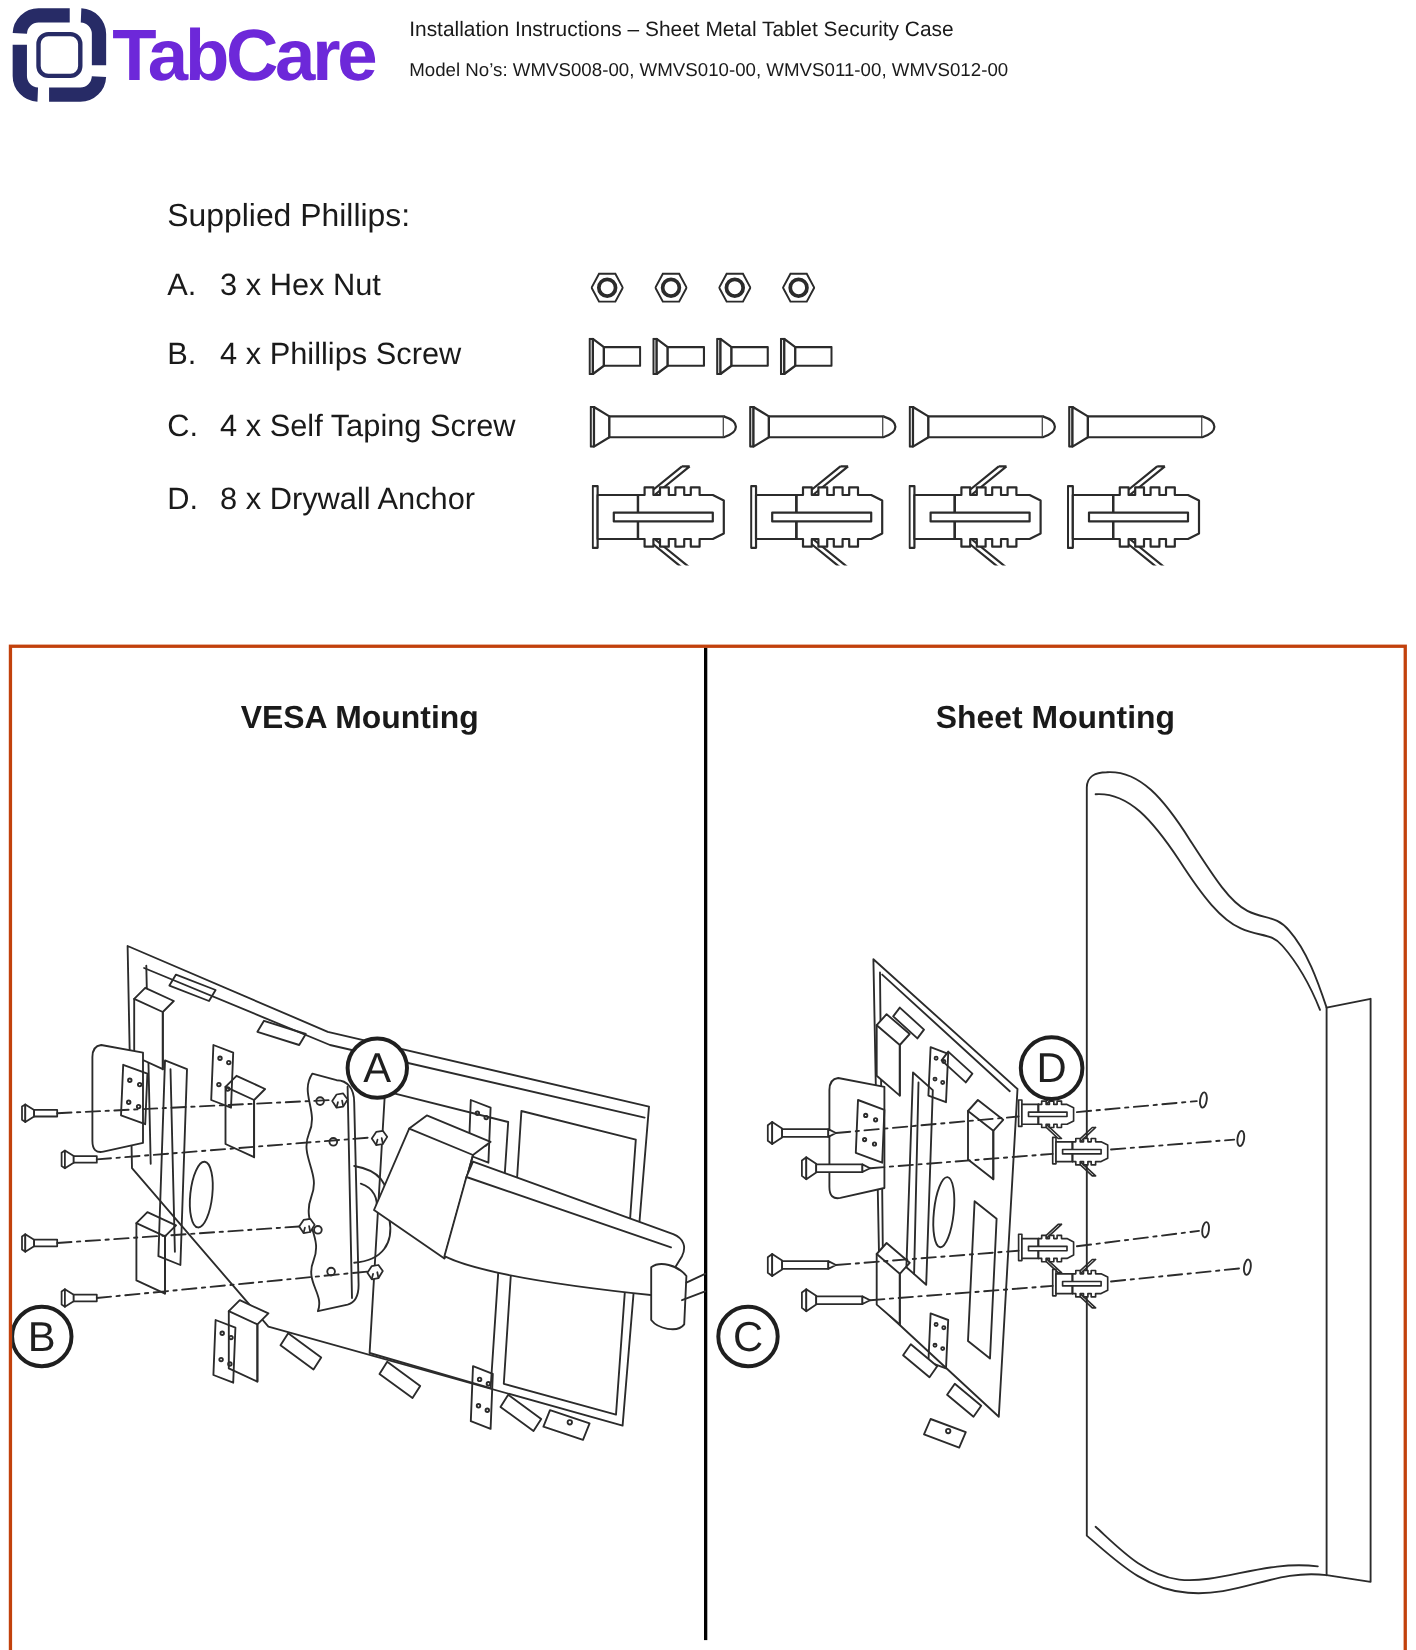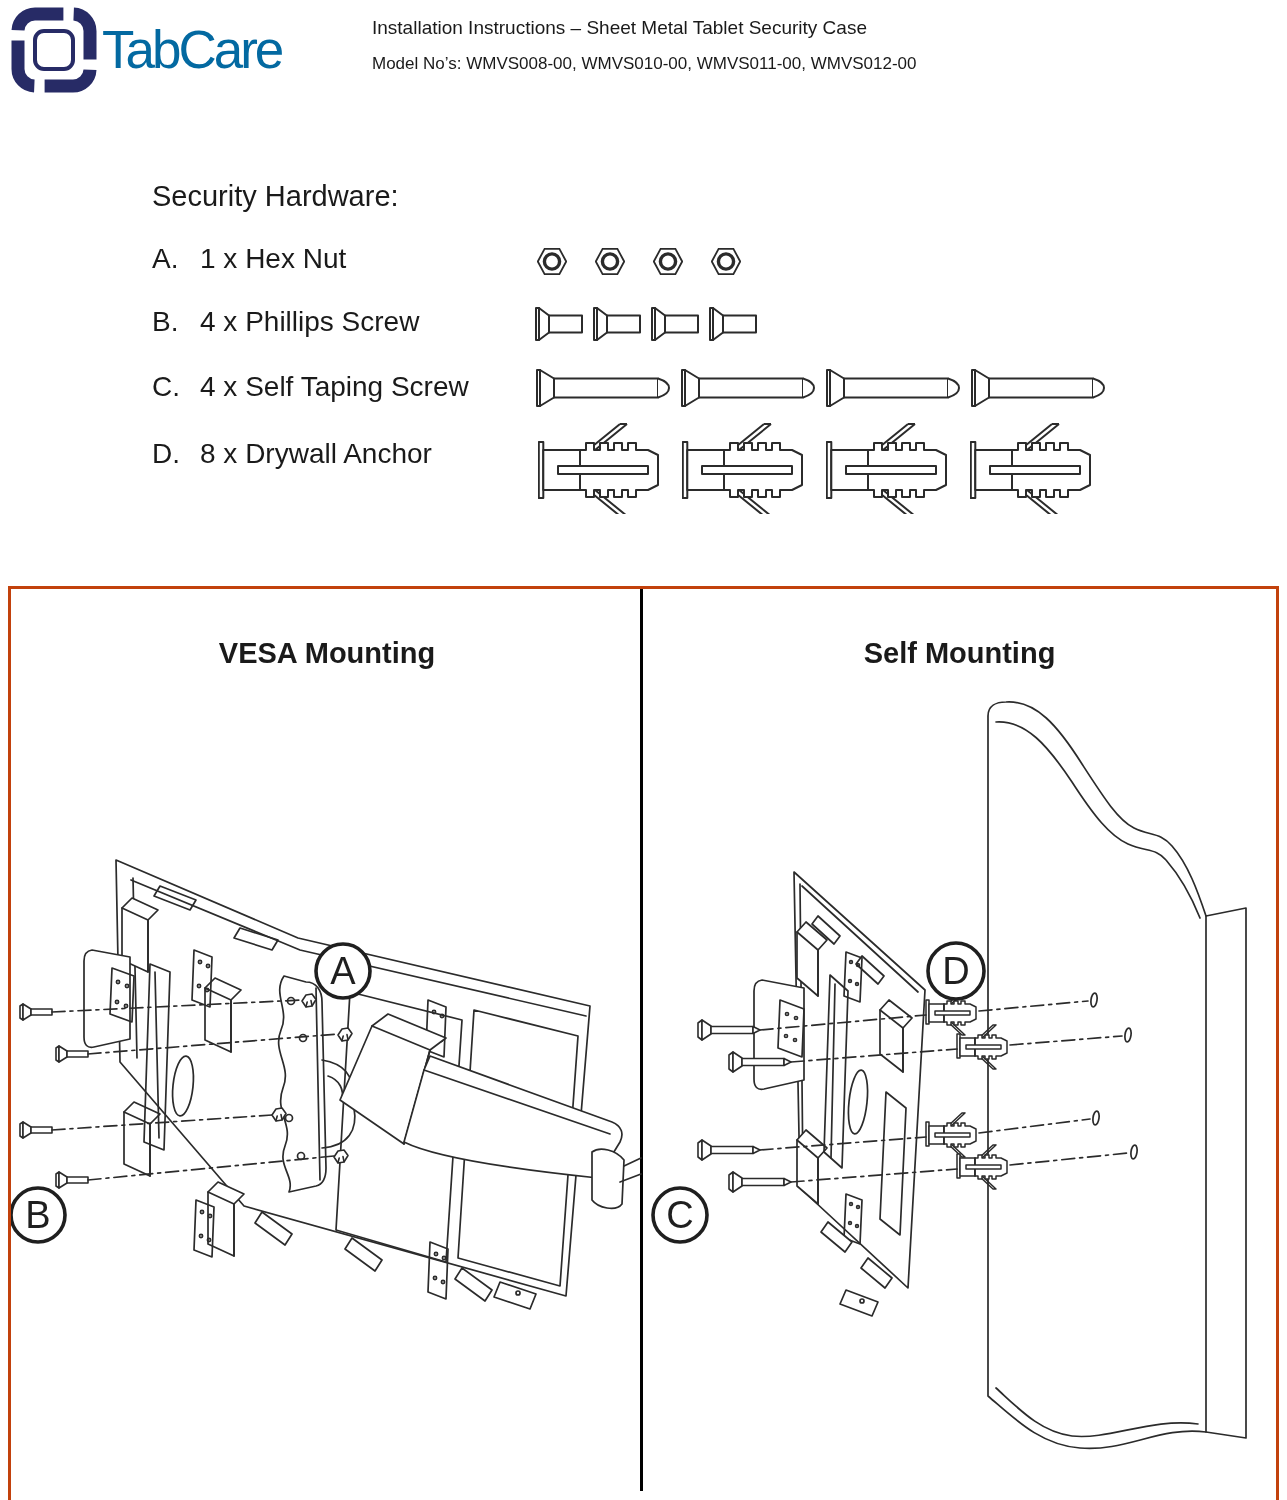--- a/index.html
+++ b/index.html
@@ -1,20 +1,20 @@
 <!DOCTYPE html>
 <html><head>
 <meta charset="utf-8">
 <style>
   html,body{margin:0;padding:0;background:#fff;}
   .page{position:relative;width:1287px;height:1500px;background:#fff;overflow:hidden;
         font-family:"Liberation Sans",sans-serif;color:#1a1a1a;}
   
   .logo{position:absolute;left:10px;top:6px;display:flex;align-items:center;}
-  .brand-text{font-size:53px;font-weight:normal;color:#0369a1;letter-spacing:-3px;margin-left:4px;line-height:88px;}
+  .brand-text{font-size:66px;font-weight:bold;color:#6d28d9;letter-spacing:-3px;margin-left:4px;line-height:88px;}
   .title-block{position:absolute;left:372px;top:10px;white-space:nowrap;}
   .doc-title{font-size:19px;line-height:36px;}
   .doc-models{font-size:17px;line-height:32px;margin-top:2px;}
   
   .hw-heading{position:absolute;left:152px;top:180px;font-size:29px;}
   .hw-label{position:absolute;left:152px;font-size:28px;display:flex;}
   .hw-letter{display:inline-block;width:48px;}
   .hw-icons{position:absolute;display:flex;align-items:center;}
   .hw-icons svg{display:block;flex:0 0 auto;}
   
@@ -37,25 +37,25 @@
       <rect x="8" y="8" width="72" height="72" rx="17" fill="none" stroke="#272b66" stroke-width="13" pathLength="100" stroke-dasharray="21 4" stroke-dashoffset="10"></rect>
       <rect x="25" y="25" width="38" height="38" rx="9" fill="none" stroke="#272b66" stroke-width="4"></rect>
     </svg>
     <span class="brand-text">TabCare</span>
   </div>
   <div class="title-block">
     <div class="doc-title">Installation Instructions – Sheet Metal Tablet Security Case</div>
     <div class="doc-models">Model No’s: WMVS008-00, WMVS010-00, WMVS011-00, WMVS012-00</div>
   </div>
 
-  <div class="hw-heading">Security Hardware:</div>
+  <div class="hw-heading">Supplied Phillips:</div>
 
   <div class="hw-label" style="top:243px">
     <span class="hw-letter">A.</span>
-    <span>1 x Hex Nut</span>
+    <span>3 x Hex Nut</span>
   </div>
   <div class="hw-icons" style="left:537px;top:246px;gap:28px">
     <svg width="30" height="31" viewBox="0 0 30 31">
       <polygon points="0.8,15.5 7.6,2.8 22.4,2.8 29.2,15.5 22.4,28.2 7.6,28.2" fill="#fff" stroke="#2b2b2b" stroke-width="1.8"></polygon>
       <circle cx="15" cy="15.5" r="7.6" fill="none" stroke="#2b2b2b" stroke-width="3.4"></circle>
     </svg>
   <svg width="30" height="31" viewBox="0 0 30 31">
       <polygon points="0.8,15.5 7.6,2.8 22.4,2.8 29.2,15.5 22.4,28.2 7.6,28.2" fill="#fff" stroke="#2b2b2b" stroke-width="1.8"></polygon>
       <circle cx="15" cy="15.5" r="7.6" fill="none" stroke="#2b2b2b" stroke-width="3.4"></circle>
     </svg>
@@ -190,21 +190,21 @@
         <path fill="#fff" d="M42,12 h6 v-7 h8 v7 h6 v-7 h8 v7 h6 v-7 h8 v7 h6 v-7 h8 v7 h12 L120,17 L120,47 L110,52 h-12 v7 h-8 v-7 h-6 v7 h-8 v-7 h-6 v7 h-8 v-7 h-6 v7 h-8 v-7 h-6 Z"></path>
         <path d="M42,12 V52"></path>
         <rect x="20" y="28" width="90" height="8" fill="#fff"></rect>
       </g>
     </svg>
     </div>
 
   <div class="panels">
     <div class="panel-divider"></div>
     <div class="panel-title left">VESA Mounting</div>
-    <div class="panel-title right">Self Mounting</div>
+    <div class="panel-title right">Sheet Mounting</div>
 
     <svg class="diagram left" width="632" height="902" viewBox="11 589 632 902">
       <defs>
         <g id="pscrew" fill="#fff" stroke="#2b2b2b" stroke-width="1.6" stroke-linejoin="round">
           <path d="M0,2 L3,0 L3,16 L0,14 Z"></path>
           <path d="M3,0 L11,5 L11,11 L3,16 Z"></path>
           <rect x="11" y="5" width="21" height="6"></rect>
         </g>
         <g id="hnut" fill="#fff" stroke="#2b2b2b" stroke-width="1.6" stroke-linejoin="round">
           <path d="M0,7 L4,1 L10,0 L14,5.5 L10,12 L4,13 Z"></path>

